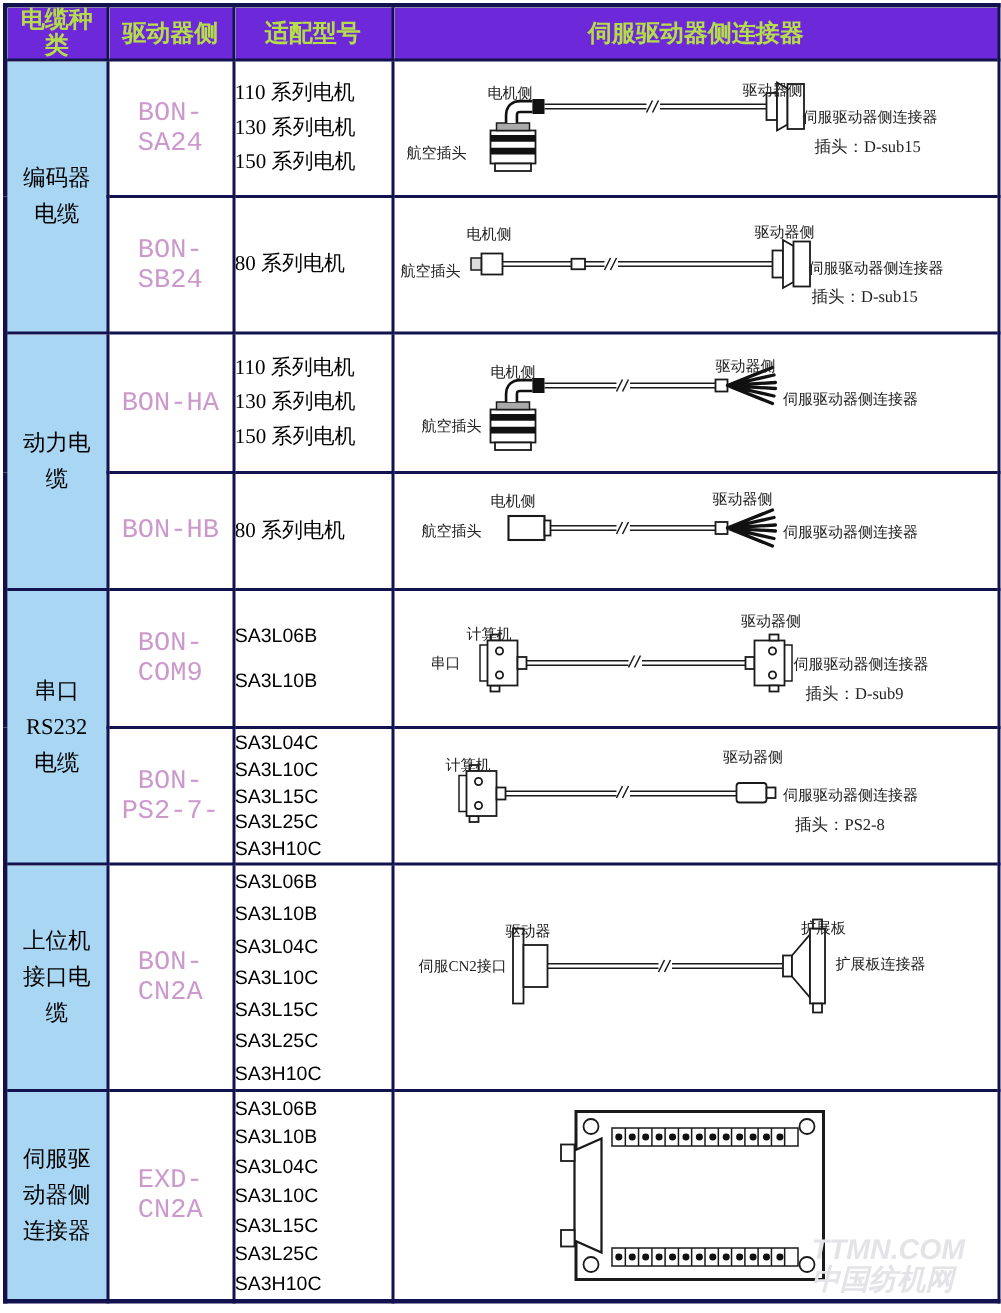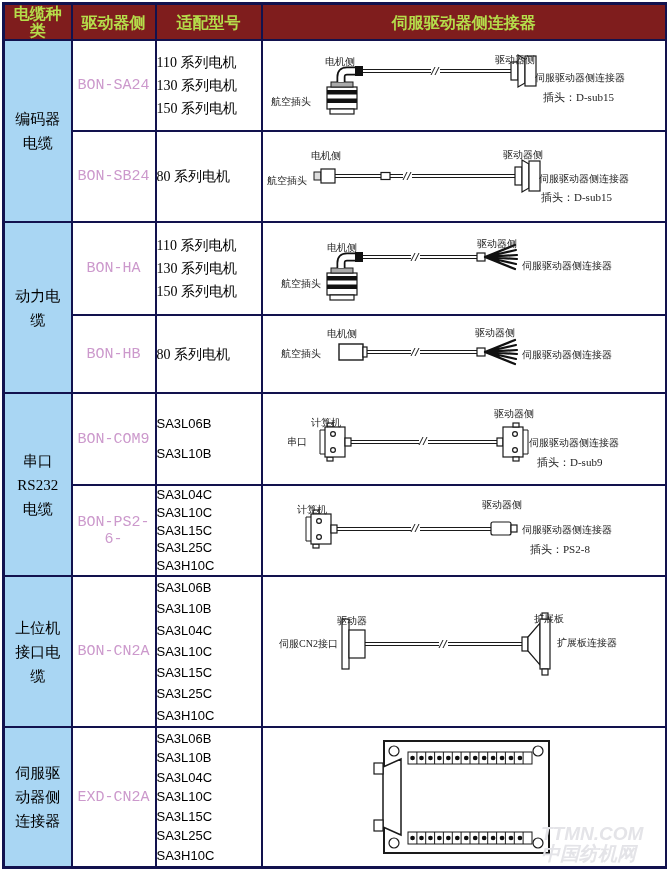--- a/index.html
+++ b/index.html
@@ -4,30 +4,30 @@
 <style>
   html,body{margin:0;padding:0;}
   body{
     width:667px;height:875px;background:#ffffff;overflow:hidden;position:relative;
     font-family:"Liberation Serif","DejaVu Serif",serif;
   }
   .wrap{position:absolute;left:0;top:0;padding:2px;}
   table{border-collapse:collapse;table-layout:fixed;width:663px;border:3px solid #12124e;}
   td,th{border:2px solid #12124e;padding:0;overflow:hidden;vertical-align:middle;}
   th{
-    height:34px;font-size:16px;font-weight:bold;color:#b5dd4a;background:#7f1d1d;
+    height:34px;font-size:16px;font-weight:bold;color:#b5dd4a;background:#6d28d9;
     text-align:center;line-height:17px;padding:0 2px;
   }
   .cat{
     background:#a9d6f3;color:#000;font-size:15px;text-align:center;
     padding:0 9px;line-height:24px;margin-top:40px;
   }
   .model{
     color:#cc99cc;font-family:"Liberation Mono","DejaVu Sans Mono",monospace;
-    font-size:15px;text-align:center;letter-spacing:0;
+    font-size:18px;text-align:center;letter-spacing:0;
   }
   .adapted{font-size:14px;color:#000;text-align:left;white-space:pre-line;}
   .cjk{line-height:23px;}
   .mono{font-family:Liberation Sans, sans-serif;font-size:13px;}
   .m2{line-height:30px;}
   .m5{line-height:17.8px;}
   .m7a{line-height:21.2px;}
   .m7b{line-height:19.4px;}
   .dgc{background:#fff;}
   .dgc svg{display:block;}
@@ -214,21 +214,21 @@
         </g>
         <text x="48" y="32">计算机</text>
         <text x="24" y="51">串口</text>
         <text x="231" y="23">驱动器侧</text>
         <text x="266" y="52">伺服驱动器侧连接器</text>
         <text x="274" y="72" class="plug">插头：D-sub9</text>
       </svg>
     </td>
   </tr>
   <tr>
-    <td class="model r6">BON-PS2-6-</td>
+    <td class="model r6">BON-PS2-7-</td>
     <td class="adapted mono m5">SA3L04C
 SA3L10C
 SA3L15C
 SA3L25C
 SA3H10C</td>
     <td class="dgc r6">
       <svg width="396" height="89" viewBox="0 0 396 89">
         <path class="ln" d="M74,41.5 H228 M74,44.5 H228"></path>
         <rect x="148" y="37" width="9" height="10" fill="#fff"></rect>
         <path class="ln" d="M148,46 L152,38 M152,46 L156,38" stroke-width="0.9"></path>

